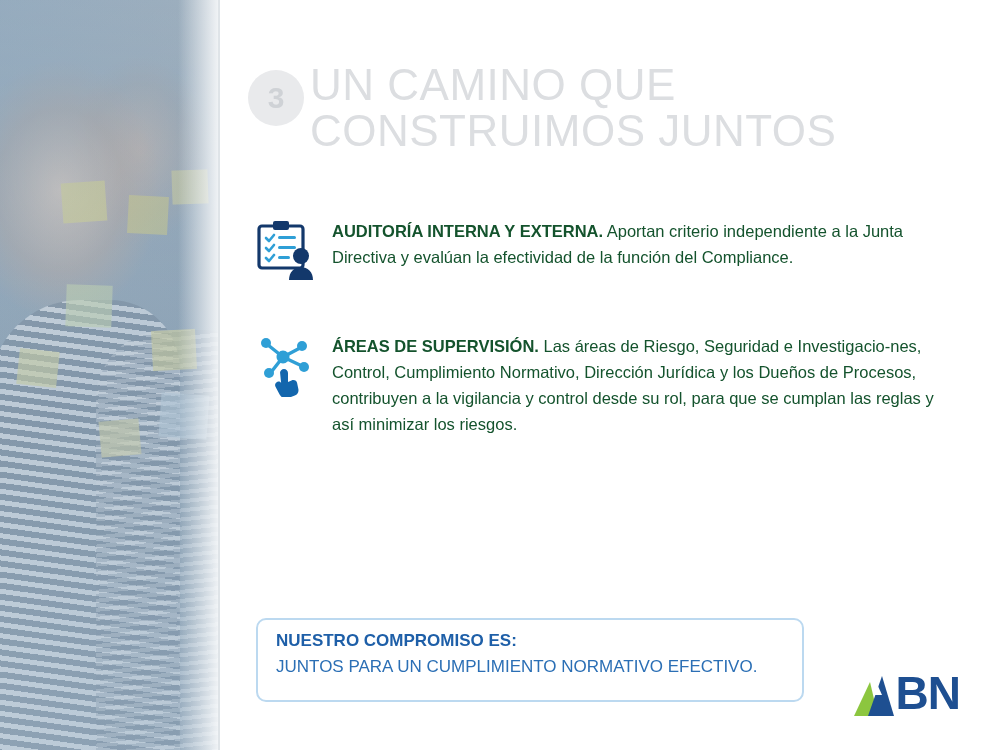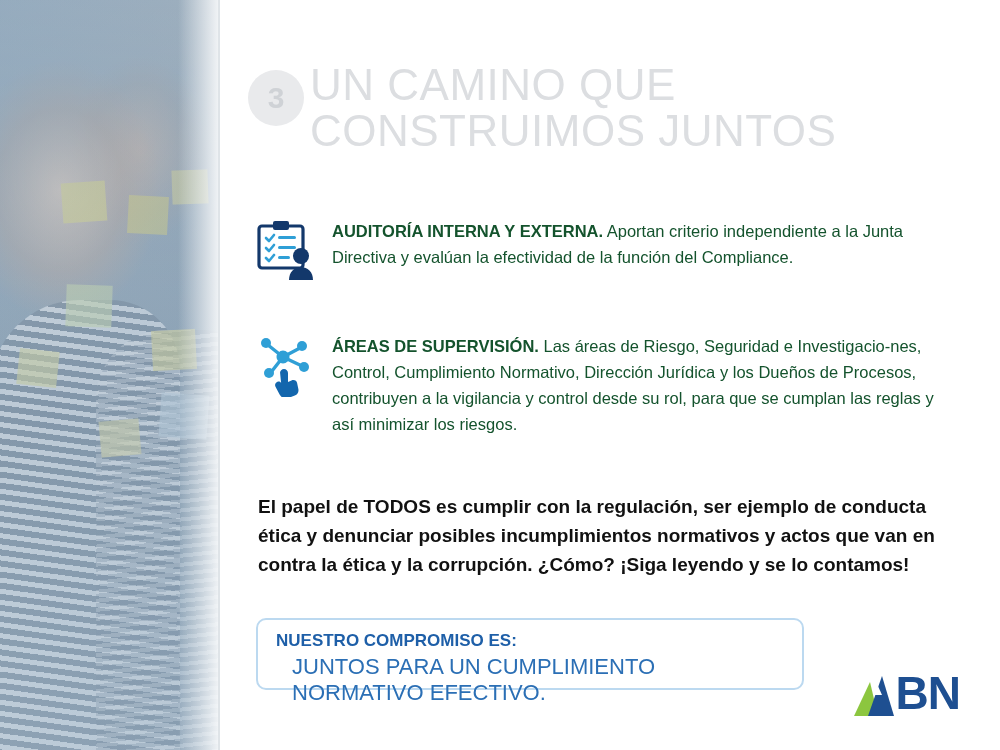--- a/index.html
+++ b/index.html
@@ -172,39 +172,38 @@
     line-height: 29px;
     font-weight: bold;
   }
 
   
   .commit-box {
     position: absolute;
     left: 256px;
     top: 618px;
     width: 548px;
-    height: 72px;
+    height: 84px;
     border: 2px solid #bcd9f0;
     border-radius: 10px;
     background: #ffffff;
     padding: 8px 18px;
     box-sizing: border-box;
   }
   .commit-line1 {
     color: #1e5fa8;
     font-size: 17px;
     font-weight: bold;
     line-height: 26px;
   }
   .commit-line2 {
     color: #2b6fb5;
-    font-size: 22px;
+    font-size: 17px;
     font-weight: normal;
     line-height: 26px;
-    margin-left: 16px;
   }
 
   
   .logo {
     position: absolute;
     right: 40px;
     bottom: 30px;
     display: flex;
     align-items: center;
     height: 54px;
@@ -293,21 +292,20 @@
         <circle cx="48" cy="32" r="5" fill="#2f9fd6"></circle>
         <circle cx="13" cy="38" r="5" fill="#2f9fd6"></circle>
         <path d="M24 38c0-2.2 1.8-4 4-4s4 1.8 4 4v9l3.5-1.6c2.6-1.2 5.2.3 5.6 2.6l1.3 6.2c.5 2.6-.9 5.4-3.6 6.4l-6.6 2.4c-3.4 1.2-7-.4-8.6-3.4l-4.1-7.8c-1-1.9-.2-4.1 1.7-4.9 1.4-.6 3-.2 3.9 1l-1.1-10.9z" fill="#1366ad"></path>
       </svg>
     </div>
     <div class="block-text">
       <b>ÁREAS DE SUPERVISIÓN.</b><span> Las áreas de Riesgo, Seguridad e Investigacio-nes, Control, Cumplimiento Normativo, Dirección Jurídica  y los Dueños de Procesos, contribuyen a la vigilancia y control desde su rol, para que se cumplan las reglas y así minimizar los riesgos.</span>
     </div>
   </div>
 
-  <div class="paragraph-bold">El papel de TODOS es cumplir con la regulación, ser ejemplo de  conducta ética y denunciar posibles incumplimientos normativos y actos  que van en contra la ética y la corrupción. ¿Cómo? ¡Siga leyendo y se lo  contamos!</div>
 
   <div class="commit-box">
     <div class="commit-line1">NUESTRO COMPROMISO ES:</div>
     <div class="commit-line2">JUNTOS PARA UN CUMPLIMIENTO NORMATIVO EFECTIVO.</div>
   </div>
 
   <div class="logo">
     <div class="logo-mark">
       <svg width="40" height="46" viewBox="0 0 40 46" xmlns="http://www.w3.org/2000/svg">
         <polygon points="0,46 16,12 24,46" fill="#8cc63f"></polygon>

